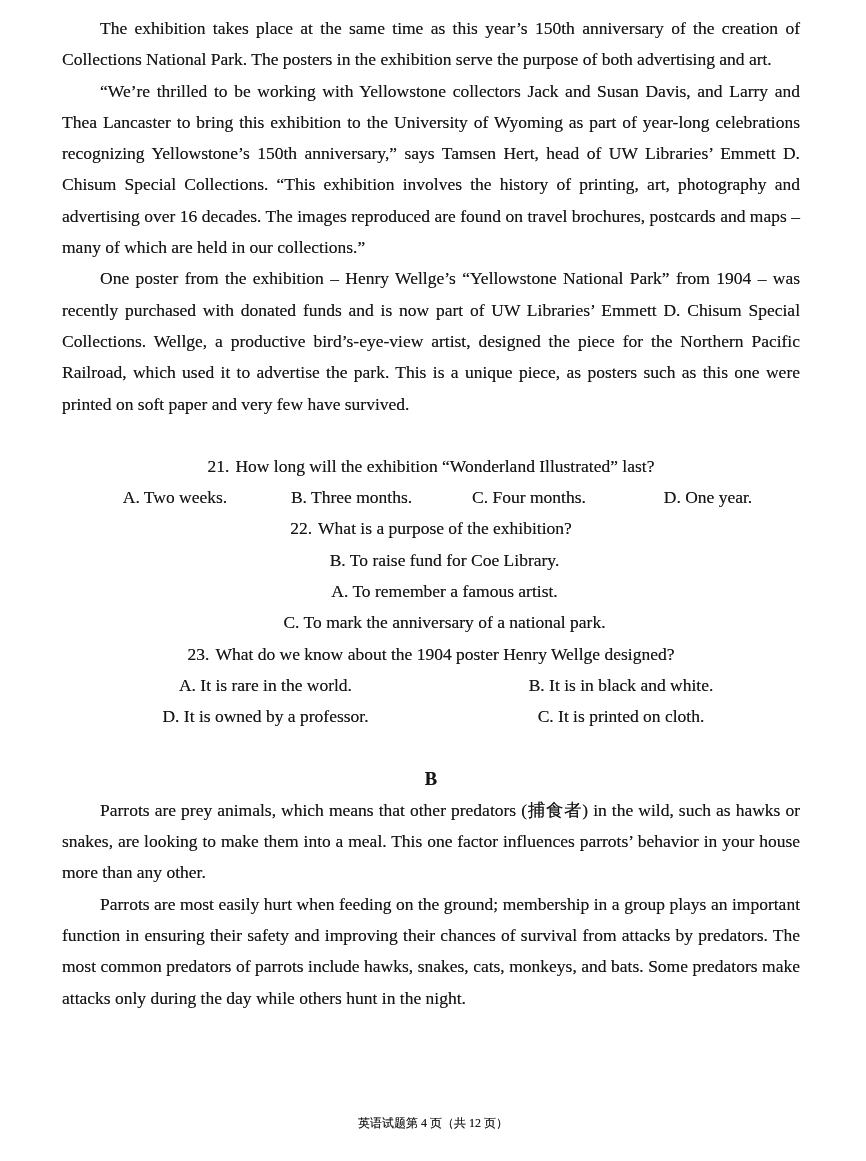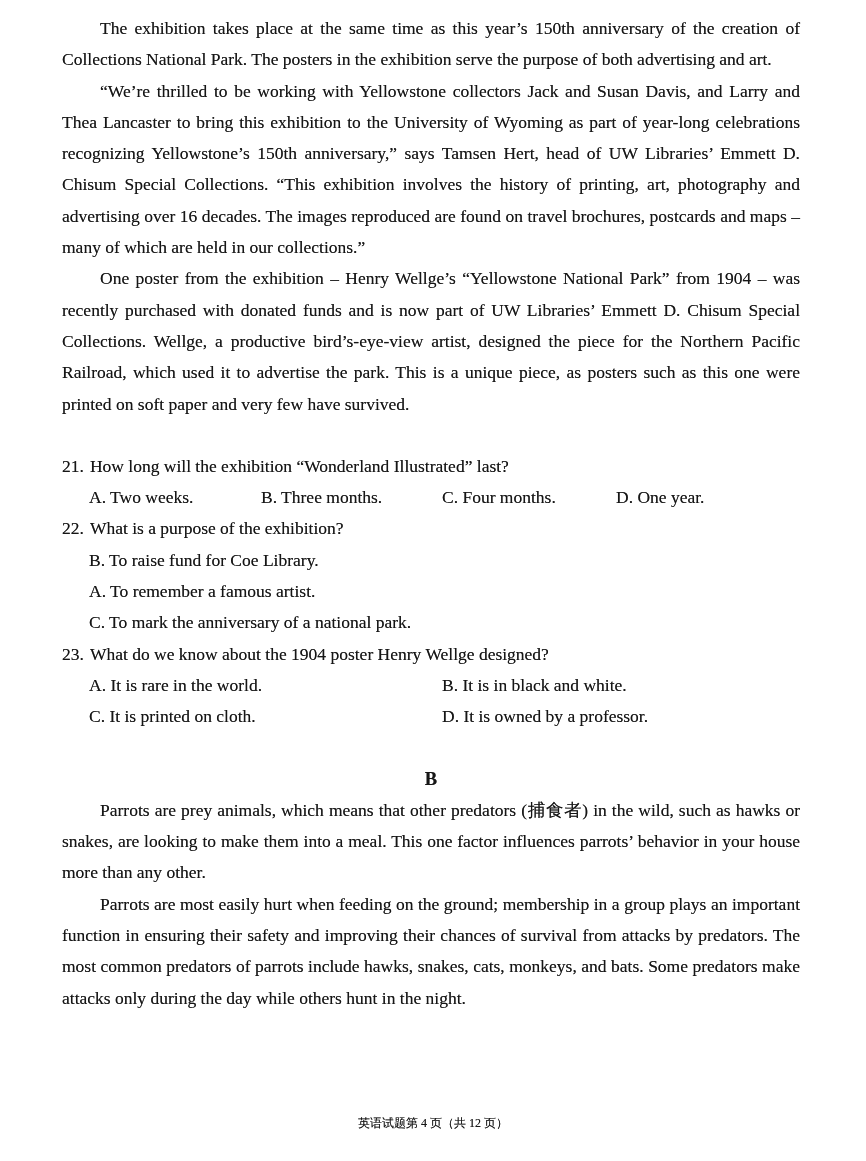--- a/index.html
+++ b/index.html
@@ -15,23 +15,23 @@
     line-height: 31.3px;
     color: #161616;
     text-shadow: 0 0 0.5px rgba(0,0,0,0.55);
     overflow: hidden;
   }
   .para {
     text-align: justify;
     text-indent: 38px;
   }
   .questions { margin-top: 31px; }
-  .question .stem { text-align: left; }
+  .question .stem { text-align: center; }
   .qnum { margin-right: 6px; }
-  .options { padding-left: 27px; }
+  .options { padding-left: 27px; text-align: center; }
   .options-inline {
     display: grid;
     grid-template-columns: 172px 181px 174px auto;
   }
   .options-two-col {
     display: grid;
     grid-template-columns: 353px auto;
   }
   .options-stacked .option { display: block; }
   .section-label {
@@ -85,22 +85,22 @@
       </div>
     </div>
 
     <div class="question">
       <div class="stem">
         <span class="qnum">23.</span><span>What do we know about the 1904 poster Henry Wellge designed?</span>
       </div>
       <div class="options options-two-col">
         <span class="option">A. It is rare in the world.</span>
         <span class="option">B. It is in black and white.</span>
+        <span class="option">D. It is owned by a professor.</span>
         <span class="option">C. It is printed on cloth.</span>
-        <span class="option">D. It is owned by a professor.</span>
       </div>
     </div>
 
   </div>
 
   <div class="section-label">B</div>
 
   <div>
     <p class="para">Parrots are prey animals, which means that other predators (捕食者) in the wild, such as hawks or snakes, are looking to make them into a meal. This one factor influences parrots’ behavior in your house more than any other.</p>
     <p class="para">Parrots are most easily hurt when feeding on the ground; membership in a group plays an important function in ensuring their safety and improving their chances of survival from attacks by predators. The most common predators of parrots include hawks, snakes, cats, monkeys, and bats. Some predators make attacks only during the day while others hunt in the night.</p>

